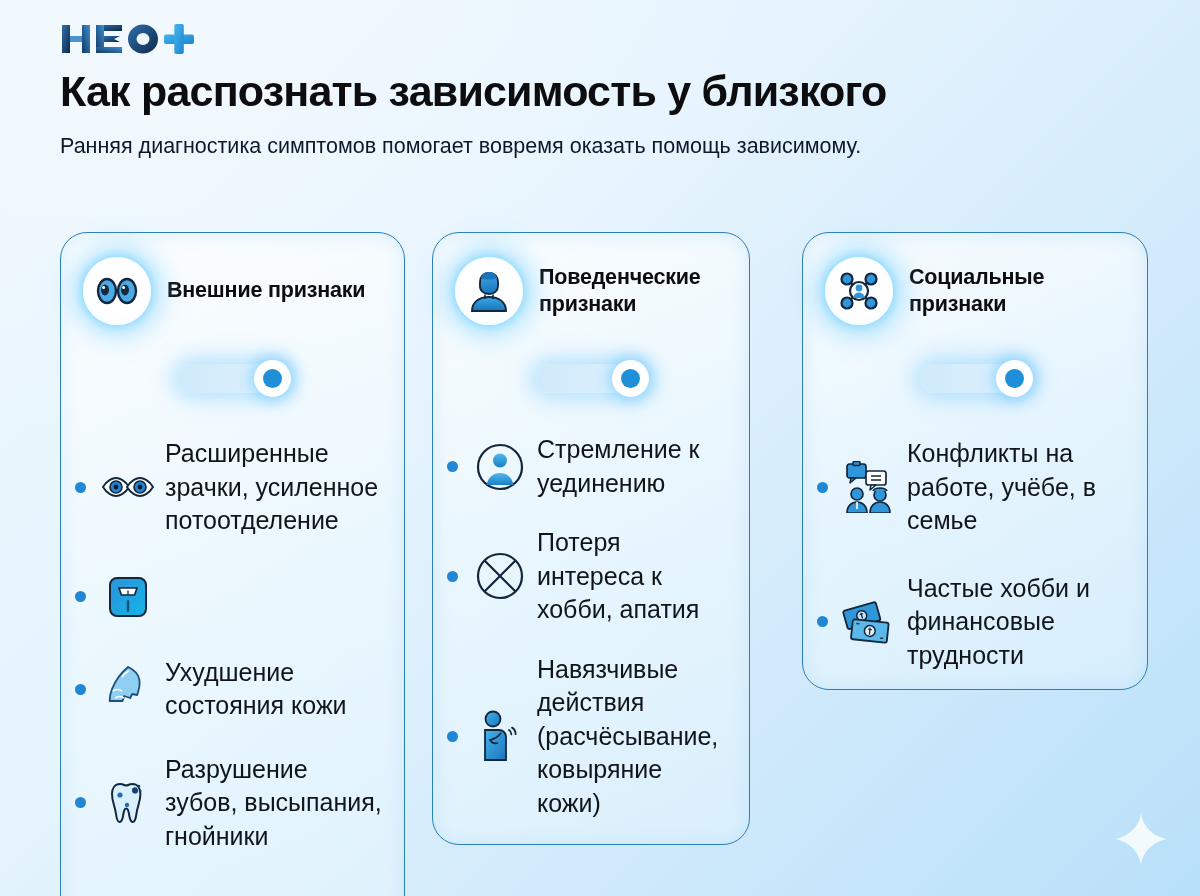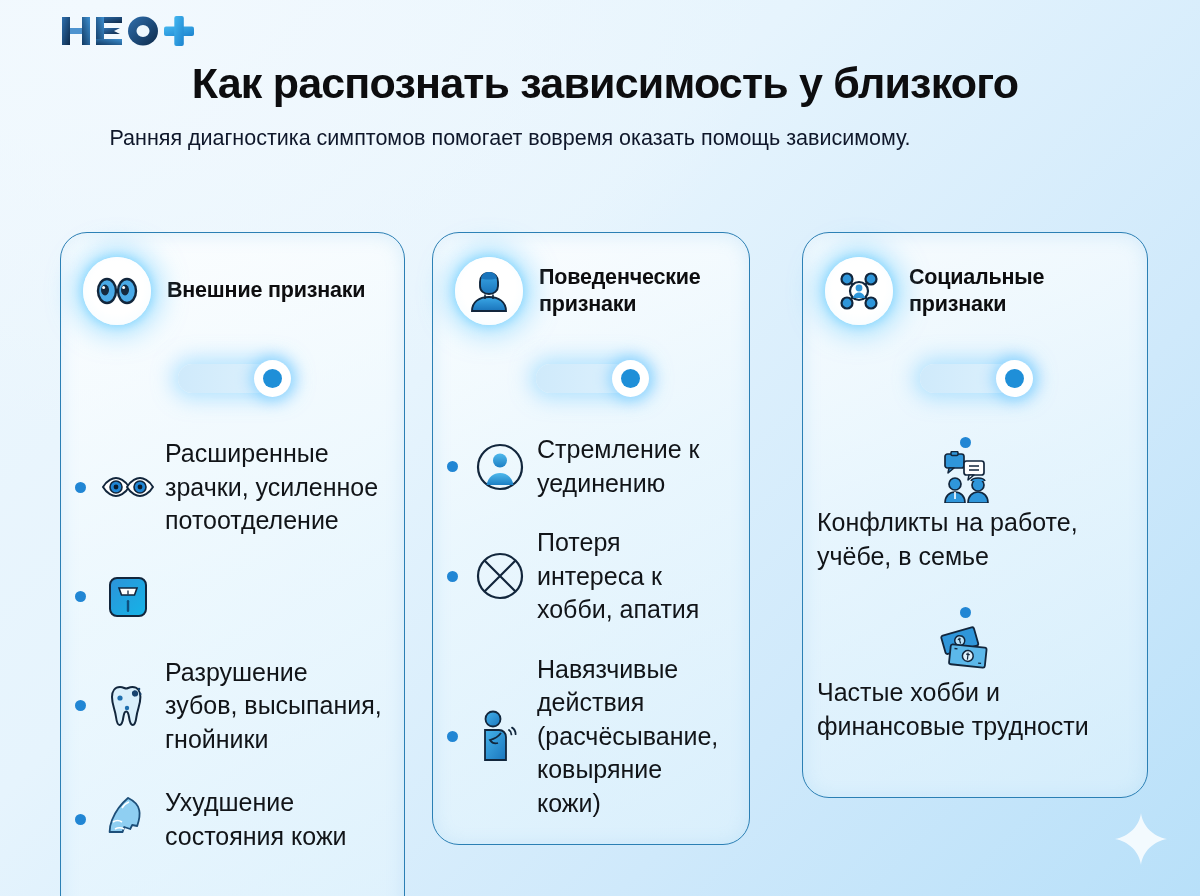--- a/index.html
+++ b/index.html
@@ -7,21 +7,21 @@
   body {
     font-family:"Liberation Sans", sans-serif;
     background:
       radial-gradient(ellipse 1100px 700px at 8% 0%, #f2f9fe 0%, rgba(242,249,254,0) 62%),
       linear-gradient(135deg, #eef7fd 0%, #e6f4fd 38%, #cfe9fb 72%, #b8e0f9 100%);
     overflow:hidden;
     position:relative;
   }
 
   
-  .header { position:absolute; left:60px; top:14px; width:1090px;text-align:center; }
+  .header { position:absolute; left:60px; top:22px; width:1090px; }
 
   .logo { display:flex; align-items:flex-end; height:34px; }
   .logo svg { display:block; }
 
   .page-title {
     margin-top:12px;
     font-size:43px;
     font-weight:bold;
     letter-spacing:-0.8px;
     color:#0d0d0f;
@@ -42,21 +42,21 @@
     position:absolute;
     border:1.6px solid #2b7fb4;
     border-radius:27px;
     background:linear-gradient(160deg, rgba(255,255,255,0.80) 0%, rgba(238,249,254,0.72) 45%, rgba(224,243,253,0.62) 100%);
     box-shadow:0 2px 18px rgba(120,190,235,0.22) inset;
     padding:0;
     overflow:visible;
   }
   .card.c1 { left:60px;  top:0; width:345px; height:782px; }
   .card.c2 { left:432px; top:0; width:318px; height:613px; }
-  .card.c3 { left:802px; top:0; width:346px; height:566px; }
+  .card.c3 { left:802px; top:0; width:346px; height:458px; }
 
   .card-head { position:relative; display:flex; align-items:center; padding:24px 0 0 22px; }
 
   .head-badge {
     position:relative;
     width:68px; height:68px;
     flex:0 0 68px;
     border-radius:50%;
     background:radial-gradient(circle at 50% 45%, #ffffff 52%, #f2fbff 100%);
     box-shadow:0 0 26px 10px rgba(110,205,255,0.55), 0 0 8px 2px rgba(150,220,255,0.8);
@@ -96,21 +96,21 @@
 
   
   .items { padding:42px 20px 0 14px; }
   .item { display:flex; align-items:center; margin-bottom:26px; }
   .item:last-child { margin-bottom:0; }
   .c1 .items { padding-top:44px; }
   .c1 .item { margin-bottom:30px; }
   .c2 .items { padding-top:40px; }
   .c2 .item { margin-bottom:26px; }
   .c3 .items { padding-top:44px; }
-  .c3 .item { margin-bottom:34px;flex-direction:column; }
+  .c3 .item { margin-bottom:34px; }
 
   .bullet {
     flex:0 0 11px; width:11px; height:11px; border-radius:50%;
     background:#2186d4; margin-right:13px;
   }
   .item-icon {
     flex:0 0 58px; width:58px; height:58px;
     display:flex; align-items:center; justify-content:center;
     margin-right:8px;
   }
@@ -226,42 +226,42 @@
             <path d="M22 16.5v4" stroke="#12263c" stroke-width="1.3"></path>
             <rect x="20.8" y="26" width="2.4" height="12" rx="1.2" fill="#0e4f7e"></rect>
           </svg>
         </span>
       </div>
 
       <div class="item">
         <span class="bullet"></span>
         <span class="item-icon">
           <svg width="44" height="50" viewBox="0 0 44 50">
+            <path d="M22 3c-6 5-12 12-16 22-1.6 4-2.4 8-2.4 12h13l1.6-5 6 2 2-4 5 1c2-6 3-12 2-16-1-5-5-9-11-12z" fill="#8fcff2" stroke="#1d4f79" stroke-width="1.8" stroke-linejoin="round"></path>
+            <path d="M7 27c3-2 6-2 9 0" stroke="#ffffff" stroke-width="1.6" fill="none"></path>
+            <path d="M9 34c3-1.6 6-1.6 9 0" stroke="#ffffff" stroke-width="1.6" fill="none"></path>
+            <path d="M16 13c2-3 4-5 7-6" stroke="#ffffff" stroke-width="1.6" fill="none"></path>
+          </svg>
+        </span>
+        <span class="item-text">Ухудшение состояния кожи</span>
+      </div>
+
+      <div class="item">
+        <span class="bullet"></span>
+        <span class="item-icon">
+          <svg width="44" height="50" viewBox="0 0 44 50">
             <path d="M11 6c-5 0-8 4-8 10 0 8 3 12 4 20 .6 4.6 1.4 8 3.6 8 2.4 0 3.2-3.6 3.8-8 .5-3.6 1-5.6 2.8-5.6s2.3 2 2.8 5.6c.6 4.4 1.4 8 3.8 8 2.2 0 3-3.4 3.6-8 1-8 4-12 4-20 0-6-3-10-8-10-3.4 0-4.6 1.6-6.2 1.6S14.4 6 11 6z" transform="translate(3,0)" fill="#d9effb" stroke="#12263c" stroke-width="2"></path>
             <circle cx="14" cy="17" r="2.6" fill="#1f6fae"></circle>
             <circle cx="21" cy="27" r="2.2" fill="#1f6fae"></circle>
             <path d="M26 11c2-2.6 5-2 6 .4.8 2-.4 3.8-2.6 4.2-2 .4-4-1.4-3.4-4.6z" fill="#18436e"></path>
             <circle cx="33" cy="8" r="1.3" fill="#18436e"></circle>
             <circle cx="34.5" cy="13" r="1.1" fill="#18436e"></circle>
           </svg>
         </span>
         <span class="item-text">Разрушение зубов, высыпания, гнойники</span>
-      </div>
-
-      <div class="item">
-        <span class="bullet"></span>
-        <span class="item-icon">
-          <svg width="44" height="50" viewBox="0 0 44 50">
-            <path d="M22 3c-6 5-12 12-16 22-1.6 4-2.4 8-2.4 12h13l1.6-5 6 2 2-4 5 1c2-6 3-12 2-16-1-5-5-9-11-12z" fill="#8fcff2" stroke="#1d4f79" stroke-width="1.8" stroke-linejoin="round"></path>
-            <path d="M7 27c3-2 6-2 9 0" stroke="#ffffff" stroke-width="1.6" fill="none"></path>
-            <path d="M9 34c3-1.6 6-1.6 9 0" stroke="#ffffff" stroke-width="1.6" fill="none"></path>
-            <path d="M16 13c2-3 4-5 7-6" stroke="#ffffff" stroke-width="1.6" fill="none"></path>
-          </svg>
-        </span>
-        <span class="item-text">Ухудшение состояния кожи</span>
       </div>
 
     </div>
   </section>
 
   <section class="card c2">
     <div class="card-head">
       <div class="head-badge">
         <svg width="42" height="44" viewBox="0 0 42 44">
           <defs>

